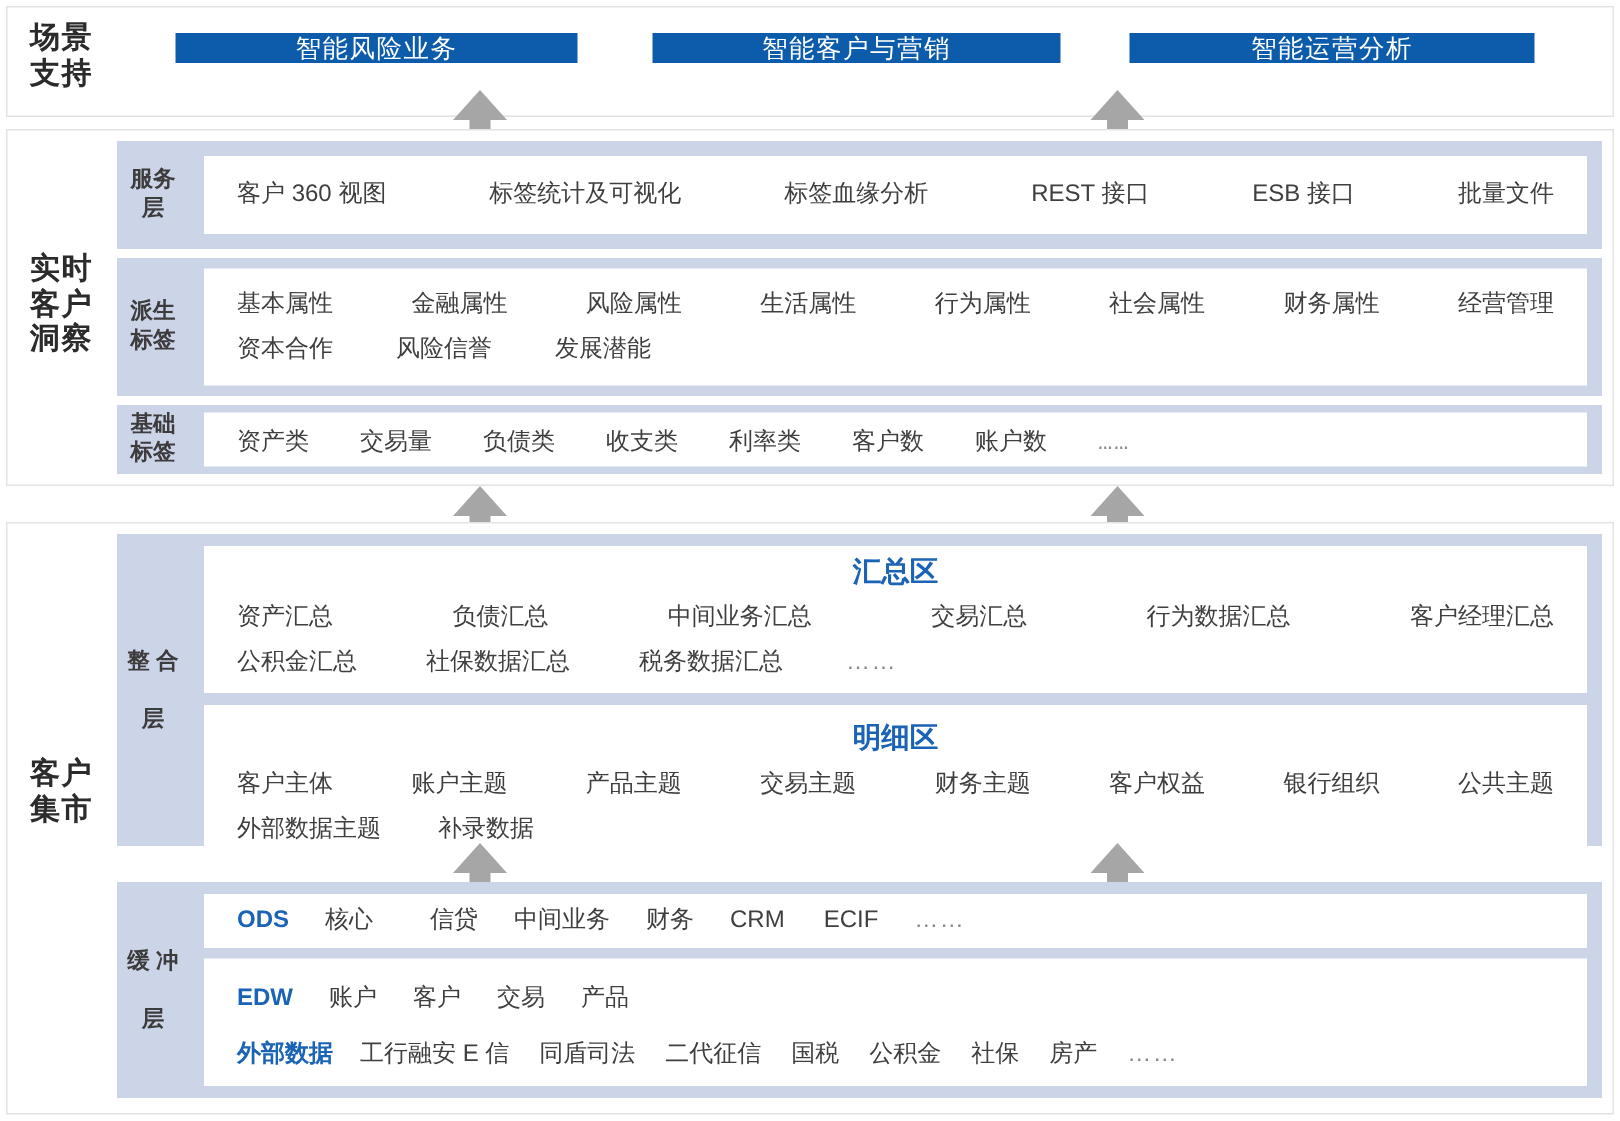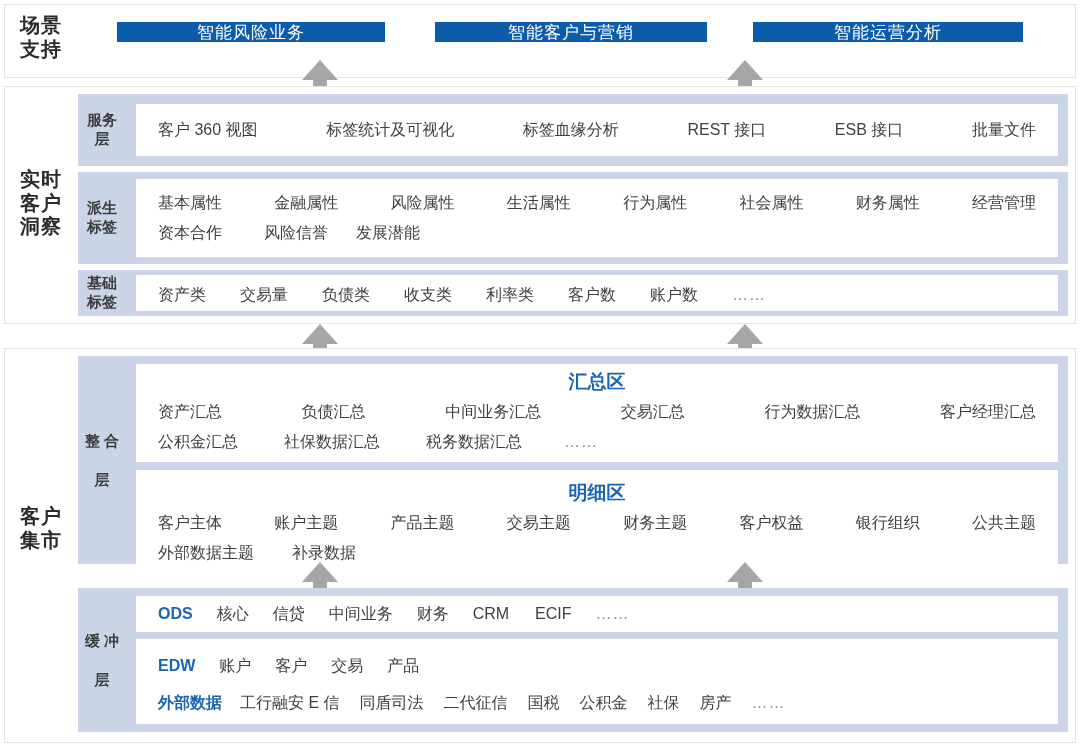--- a/index.html
+++ b/index.html
@@ -168,30 +168,30 @@
         <span class="item">金融属性</span>
         <span class="item">风险属性</span>
         <span class="item">生活属性</span>
         <span class="item">行为属性</span>
         <span class="item">社会属性</span>
         <span class="item">财务属性</span>
         <span class="item">经营管理</span>
       </div>
       <div class="row start">
         <span class="item" style="margin-right:42px;">资本合作</span>
-        <span class="item" style="margin-right:28px;">风险信誉</span>
+        <span class="item" style="margin-right:42px;">风险信誉</span>
         <span class="item">发展潜能</span>
       </div>
     </div>
   </div>
 
   <div class="band" style="left:78px;top:270px;width:990px;height:46px;">
     <div class="band-label">基础
 标签</div>
-    <div class="box" style="left:58px;top:5px;width:922px;height:36px;padding-top:4px;padding-bottom:0;">
+    <div class="box" style="left:58px;top:5px;width:922px;height:36px;padding-top:4px;padding-bottom:0;font-family:Liberation Mono, monospace;">
       <div class="row start">
         <span class="item" style="margin-right:34px;">资产类</span>
         <span class="item" style="margin-right:34px;">交易量</span>
         <span class="item" style="margin-right:34px;">负债类</span>
         <span class="item" style="margin-right:34px;">收支类</span>
         <span class="item" style="margin-right:34px;">利率类</span>
         <span class="item" style="margin-right:34px;">客户数</span>
         <span class="item" style="margin-right:34px;">账户数</span>
         <span class="item dots">……</span>
       </div>
@@ -259,21 +259,21 @@
       <div class="head"></div>
       <div class="stem"></div>
     </div>
 
   <div class="band" style="left:78px;top:588px;width:990px;height:144px;">
     <div class="band-label spaced">缓 冲 层</div>
 
     <div class="box" style="left:58px;top:8px;width:922px;height:36px;padding-top:0;padding-bottom:0;">
       <div class="row start">
         <span class="item accent" style="margin-right:24px;">ODS</span>
-        <span class="item" style="margin-right:24px;">核心</span>
+        <span class="item" style="margin-right:38px;">核心</span>
         <span class="item" style="margin-right:24px;">信贷</span>
         <span class="item" style="margin-right:24px;">中间业务</span>
         <span class="item" style="margin-right:24px;">财务</span>
         <span class="item" style="">CRM</span>
         <span class="item" style="margin-right:24px;">ECIF</span>
         <span class="item dots">……</span>
       </div>
     </div>
 
     <div class="box" style="left:58px;top:51px;width:922px;height:54px;padding-top:0;padding-bottom:0;">

